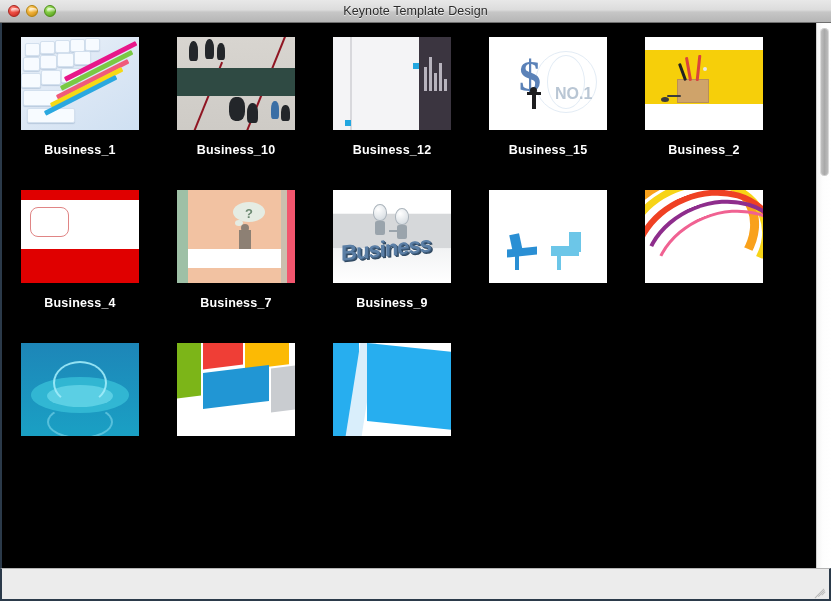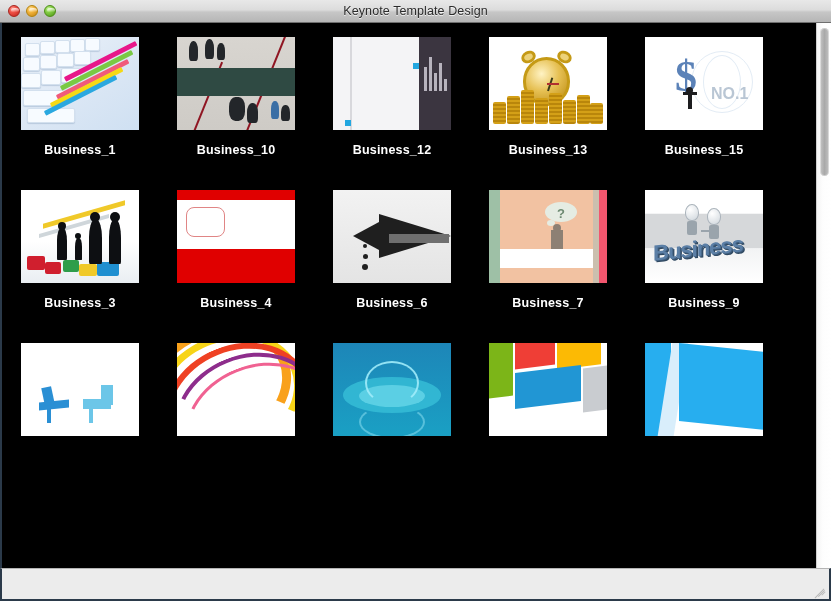--- a/index.html
+++ b/index.html
@@ -274,107 +274,66 @@
             <div class="bar" style="right:14px;height:18px"></div>
             <div class="bar" style="right:9px;height:28px"></div>
             <div class="bar" style="right:4px;height:12px"></div>
             <div class="sq" style="right:32px;top:26px"></div>
             <div class="sq" style="left:12px;bottom:4px"></div>
           </div>
         </div>
         <div class="cap">Business_12</div>
       </div>
 
-      <div class="cell">
-        <div class="thumb">
-          <div class="fill coins">
-            <div class="bell" style="left:32px;top:14px;transform:rotate(-28deg)"></div>
-            <div class="bell" style="left:68px;top:14px;transform:rotate(28deg)"></div>
-            <div class="clock"></div>
-            <div class="hand" style="left:58px;top:40px;width:2px;height:14px;transform:rotate(18deg)"></div>
-            <div class="hand" style="left:58px;top:46px;width:12px;height:2px;background:#b03030"></div>
-            <div class="stack" style="left:4px;height:22px"></div>
-            <div class="stack" style="left:18px;height:28px"></div>
-            <div class="stack" style="left:32px;height:34px"></div>
-            <div class="stack" style="left:46px;height:26px"></div>
-            <div class="stack" style="left:60px;height:31px"></div>
-            <div class="stack" style="left:74px;height:24px"></div>
-            <div class="stack" style="left:88px;height:29px"></div>
-            <div class="stack" style="left:101px;height:21px"></div>
-          </div>
-        </div>
-        <div class="cap">Business_13</div>
-      </div>
 
 
       <div class="cell">
         <div class="thumb">
           <div class="fill b15">
             <div class="globe" style="left:46px;top:14px;width:62px;height:62px"></div>
             <div class="globe" style="left:58px;top:18px;width:38px;height:54px"></div>
             <div class="dollar" style="left:30px;top:14px;font-size:44px;font-family:'Liberation Serif',serif;">$</div>
             <div class="no1" style="left:66px;top:48px;font-size:16px;">NO.1</div>
             <div class="man" style="left:43px;top:56px;width:4px;height:16px"></div>
             <div class="man" style="left:38px;top:55px;width:14px;height:3px"></div>
             <div class="man" style="left:41px;top:50px;width:7px;height:7px;border-radius:50%"></div>
           </div>
         </div>
         <div class="cap">Business_15</div>
       </div>
 
-
-      <div class="cell">
-        <div class="thumb">
-          <div class="fill b3">
-            <div class="ramp" style="left:22px;top:22px;width:82px;height:5px"></div>
-            <div class="ramp" style="left:18px;top:34px;width:70px;height:4px;background:#cfd6da"></div>
-            <div class="pz" style="left:6px;top:66px;width:18px;height:14px;background:#d01f2e"></div>
-            <div class="pz" style="left:24px;top:72px;width:16px;height:12px;background:#d01f2e"></div>
-            <div class="pz" style="left:42px;top:70px;width:16px;height:12px;background:#2e9d4a"></div>
-            <div class="pz" style="left:58px;top:74px;width:18px;height:12px;background:#f0c929"></div>
-            <div class="pz" style="left:76px;top:72px;width:22px;height:14px;background:#1f8fd0"></div>
-            <div class="sil" style="left:36px;top:38px;width:10px;height:32px"></div>
-            <div class="head" style="left:37px;top:32px;width:8px;height:8px"></div>
-            <div class="sil" style="left:68px;top:30px;width:13px;height:44px"></div>
-            <div class="head" style="left:69px;top:22px;width:10px;height:10px"></div>
-            <div class="sil" style="left:88px;top:30px;width:12px;height:44px"></div>
-            <div class="head" style="left:89px;top:22px;width:10px;height:10px"></div>
-            <div class="sil" style="left:54px;top:48px;width:7px;height:22px"></div>
-            <div class="head" style="left:54px;top:43px;width:6px;height:6px"></div>
-          </div>
-        </div>
-        <div class="cap">Business_3</div>
-      </div>
+      <div class="cell">
+        <div class="thumb">
+          <div class="fill b2">
+            <div class="yel"></div>
+            <div class="box" style="left:32px;top:42px;width:32px;height:24px"></div>
+            <div class="tool" style="left:42px;top:20px;width:3px;height:24px;transform:rotate(-10deg)"></div>
+            <div class="tool" style="left:52px;top:18px;width:3px;height:26px;transform:rotate(6deg)"></div>
+            <div class="tool" style="left:36px;top:26px;width:3px;height:18px;background:#222;transform:rotate(-20deg)"></div>
+            <div class="tool" style="left:58px;top:30px;width:4px;height:4px;border-radius:50%;background:#e8e8e8"></div>
+            <div class="tool" style="left:16px;top:60px;width:8px;height:5px;border-radius:50%;background:#3b3b3b"></div>
+            <div class="tool" style="left:22px;top:58px;width:14px;height:2px;background:#3b3b3b"></div>
+          </div>
+        </div>
+        <div class="cap">Business_2</div>
+      </div>
+
 
       <div class="cell">
         <div class="thumb">
           <div class="fill b4">
             <div class="top"></div>
             <div class="bot"></div>
             <div class="rr"></div>
           </div>
         </div>
         <div class="cap">Business_4</div>
       </div>
 
 
-      <div class="cell">
-        <div class="thumb">
-          <div class="fill b6">
-            <div class="ar" style="left:46px;top:38px;width:0;height:0;background:transparent;border-top:22px solid transparent;border-bottom:22px solid transparent;border-right:0;border-left:72px solid #1f1f1f;transform:translateY(-14px)"></div>
-            <div class="ar" style="left:46px;top:24px;width:0;height:0;background:transparent;border-top:14px solid transparent;border-bottom:14px solid transparent;border-right:26px solid #1f1f1f;left:20px;top:32px"></div>
-            <div class="gray" style="left:56px;top:44px;width:60px;"></div>
-            <div class="dot" style="left:24px;top:44px;width:3px;height:3px"></div>
-            <div class="dot" style="left:30px;top:54px;width:4px;height:4px"></div>
-            <div class="dot" style="left:30px;top:64px;width:5px;height:5px"></div>
-            <div class="dot" style="left:29px;top:74px;width:6px;height:6px"></div>
-          </div>
-        </div>
-        <div class="cap">Business_6</div>
-      </div>
 
       <div class="cell">
         <div class="thumb">
           <div class="fill b7">
             <div class="lft"></div>
             <div class="rg2"></div>
             <div class="rgt"></div>
             <div class="bub" style="left:56px;top:12px;width:32px;height:20px"></div>
             <div class="bub" style="left:58px;top:30px;width:8px;height:6px"></div>
             <div class="fig" style="left:62px;top:40px;width:12px;height:20px;background:#8d8074"></div>

